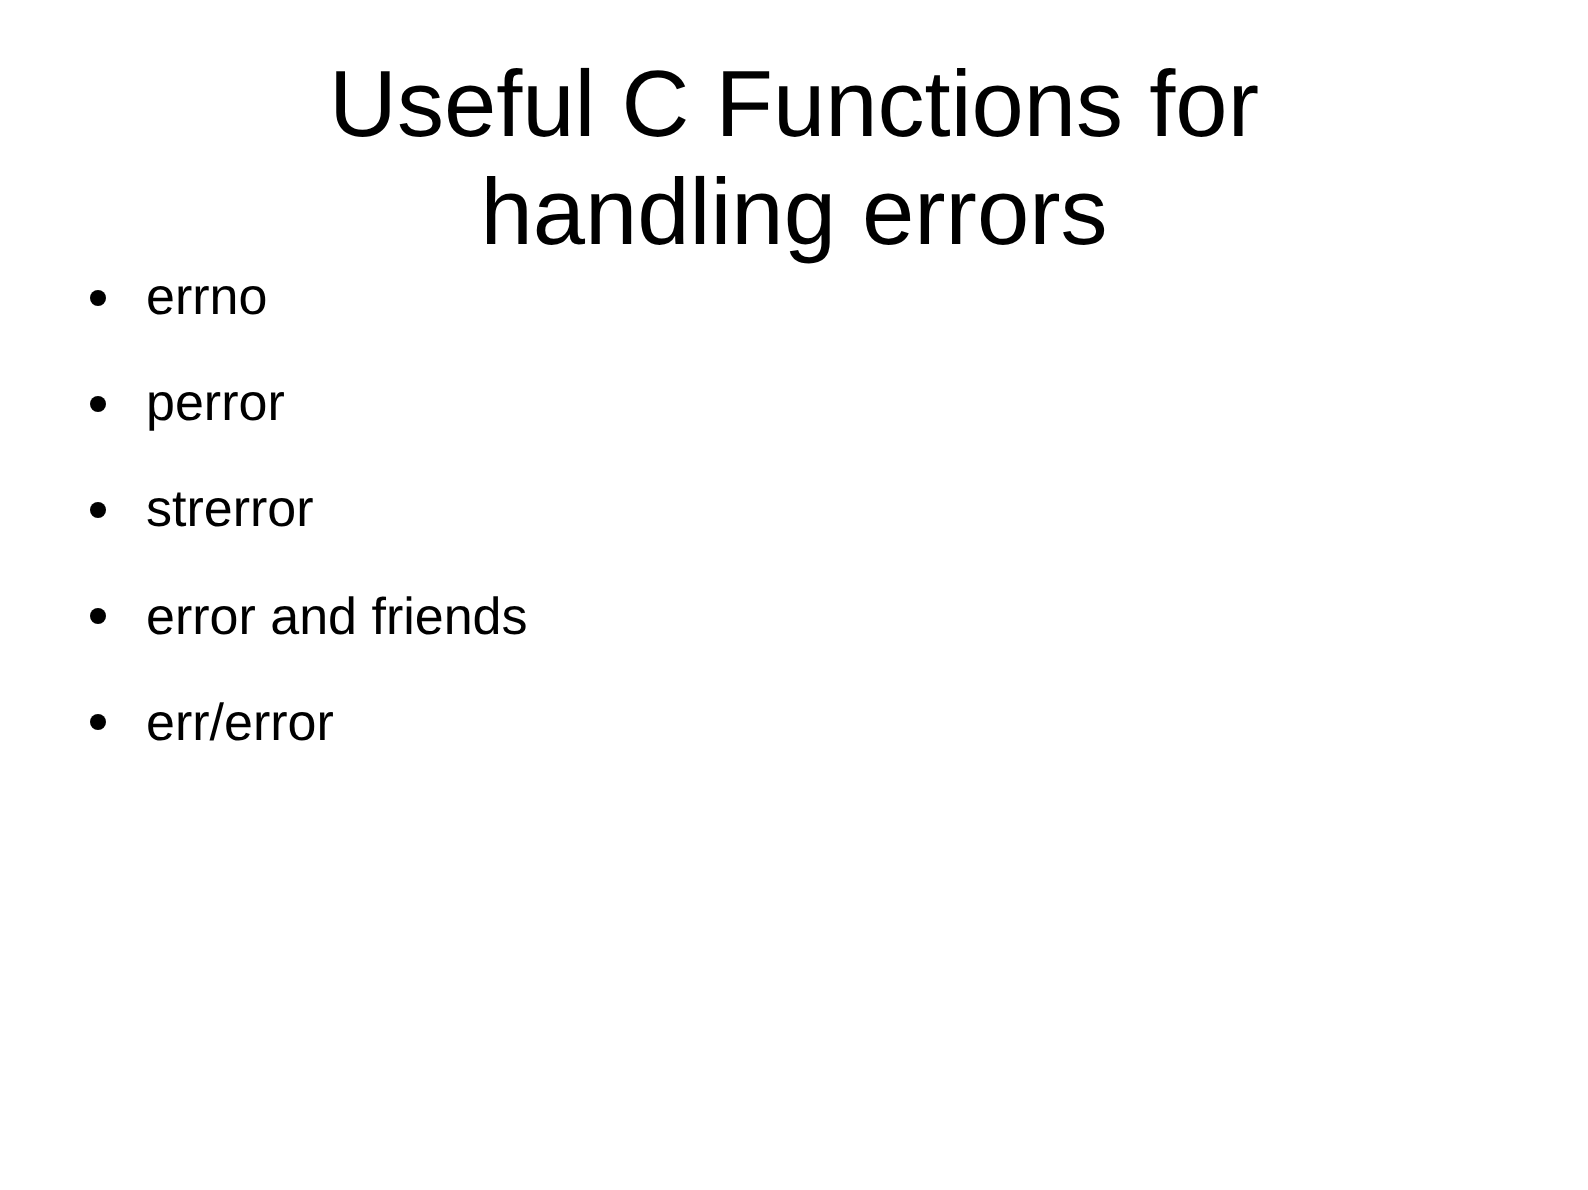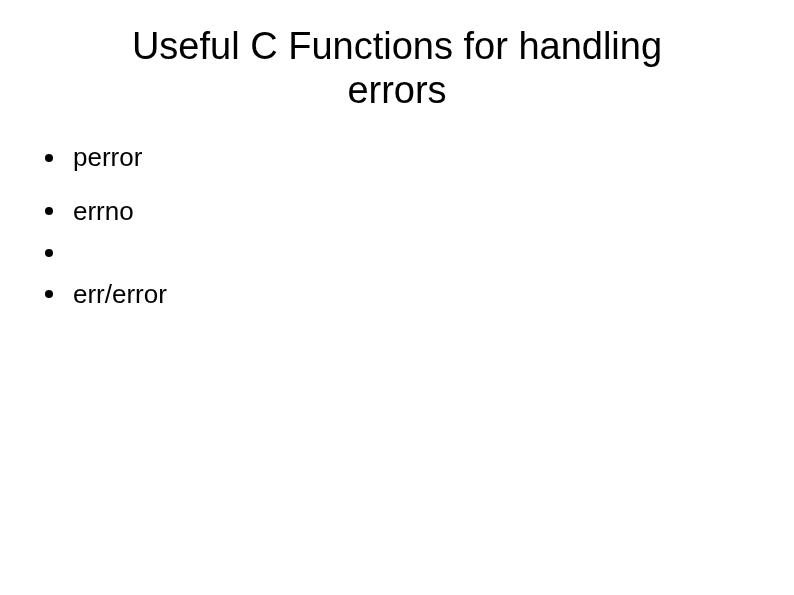--- a/index.html
+++ b/index.html
@@ -9,25 +9,24 @@
     }
     body {
       width: 794px;
       height: 595px;
       background: #ffffff;
       font-family: Arial, Helvetica, sans-serif;
       color: #000000;
       padding: 25px 40px;
     }
     .slide-title {
-      font-size: 38px;
+      font-size: 47px;
       font-weight: normal;
       text-align: center;
       line-height: 1.15;
-      margin-bottom: 30px;
       padding: 0 40px;
     }
     .bullet-list {
       list-style: none;
       padding-left: 5px;
     }
     .bullet-item {
       display: flex;
       align-items: center;
       margin-bottom: 22px;
@@ -46,26 +45,31 @@
     }
   </style>
 </head>
 <body>
 
 <h1 class="slide-title">Useful C Functions for handling errors</h1>
 
 <ul class="bullet-list">
   <li class="bullet-item">
     <span class="bullet-marker"></span>
+    <span class="bullet-text">errno</span>
+  </li>
+  <li class="bullet-item">
+    <span class="bullet-marker"></span>
     <span class="bullet-text">perror</span>
   </li>
   <li class="bullet-item">
     <span class="bullet-marker"></span>
-    <span class="bullet-text">errno</span>
+    <span class="bullet-text">strerror</span>
   </li>
   <li class="bullet-item">
     <span class="bullet-marker"></span>
+    <span class="bullet-text">error and friends</span>
   </li>
   <li class="bullet-item">
     <span class="bullet-marker"></span>
     <span class="bullet-text">err/error</span>
   </li>
 </ul>
 
 </body></html>

